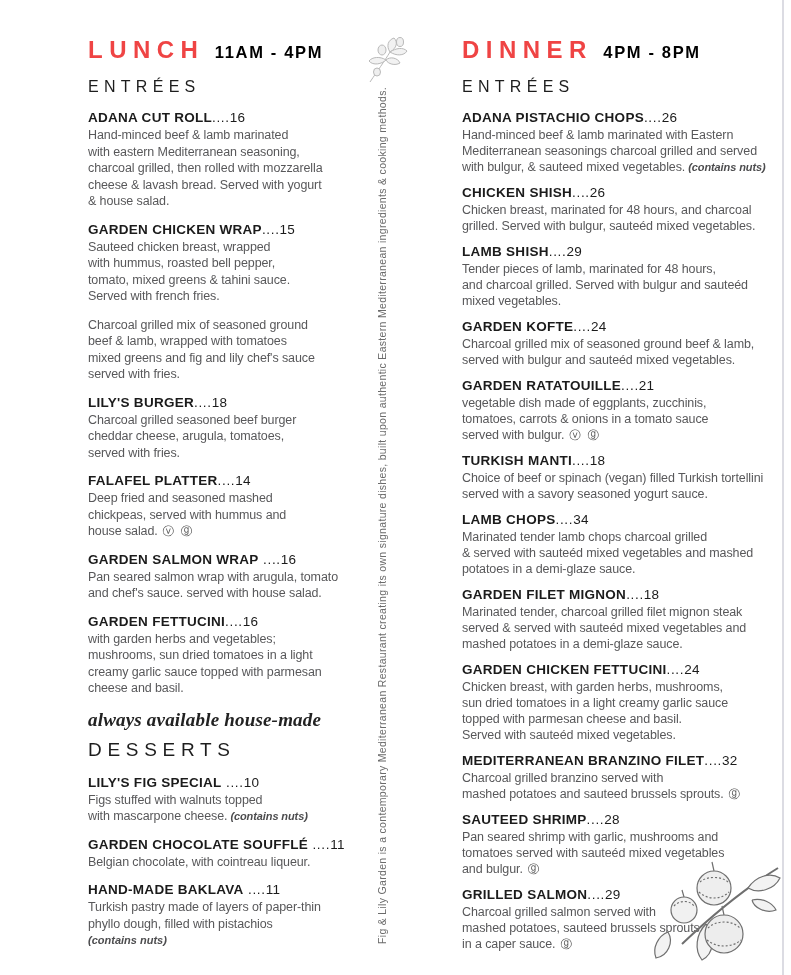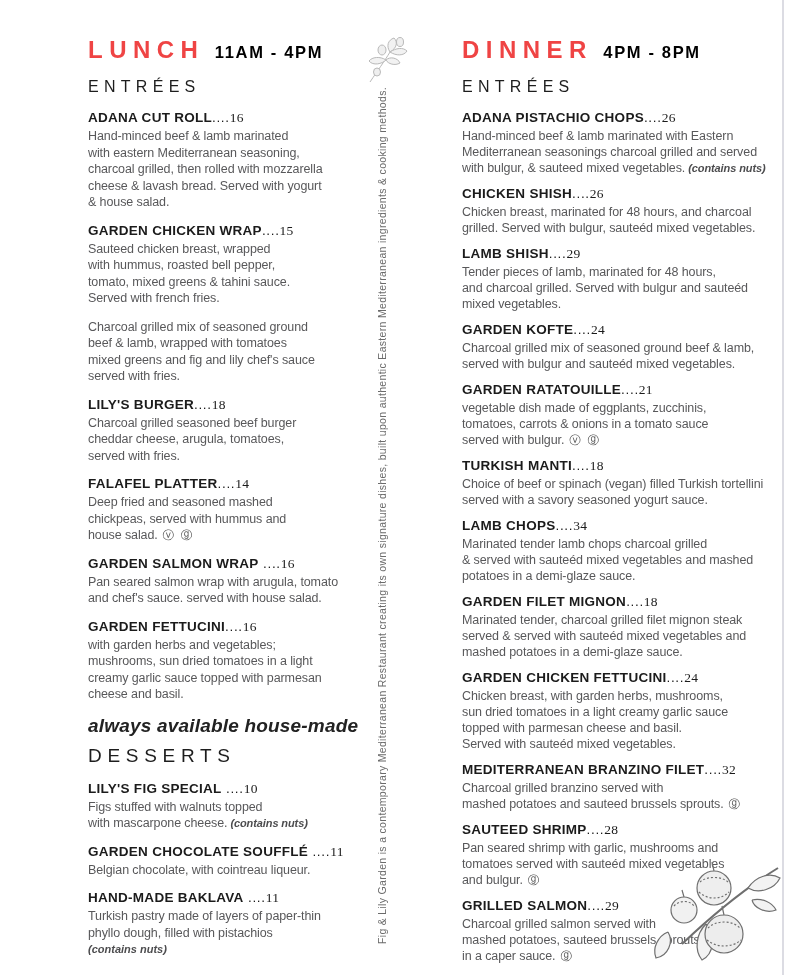--- a/index.html
+++ b/index.html
@@ -22,31 +22,31 @@
   .section-heading{
     font-size:16px;font-weight:normal;color:#1d1d1d;letter-spacing:0.33em;
     margin:0 0 14px 0;
   }
   .section-heading.desserts{font-size:19px;letter-spacing:0.30em;margin-top:2px;}
   .menu-item{margin-bottom:10px;}
   .col.lunch .menu-item{margin-bottom:12px;}
   .item-title{font-size:13.5px;color:#1b1b1b;margin-bottom:2px;letter-spacing:0.02em;}
   .item-name{font-weight:bold;}
   .item-dots{font-weight:400;letter-spacing:0.05em;}
-  .item-price{font-weight:400;font-family:Liberation Serif, serif;}
+  .item-price{font-weight:400;}
   .item-desc{
     font-size:12.5px;color:#58585a;line-height:16px;letter-spacing:-0.1px;
     white-space:pre-line;
   }
   .col.lunch .item-desc{line-height:16.5px;}
   .note-inline{font-style:italic;font-weight:600;font-size:11px;color:#4c4c4e;white-space:normal;}
   .badges{font-size:11.5px;color:#555;letter-spacing:0.15em;white-space:normal;}
   .note-block{font-style:italic;font-weight:600;font-size:11px;color:#4c4c4e;line-height:16px;}
   .intro{
-    font-family:Liberation Sans, sans-serif;font-style:italic;font-weight:bold;
+    font-family:Liberation Serif, serif;font-style:italic;font-weight:bold;
     font-size:19px;color:#222;margin:4px 0 8px 0;letter-spacing:0.01em;
   }
   .vertical-note{
     position:absolute;left:374px;top:84px;height:860px;width:16px;
     writing-mode:vertical-rl;transform:rotate(180deg);
     font-size:10.5px;color:#6b6b6b;letter-spacing:0.03em;line-height:16px;
     white-space:nowrap;
   }
   .plant-top{position:absolute;left:356px;top:30px;}
   .figs-bottom{position:absolute;left:652px;top:848px;}

